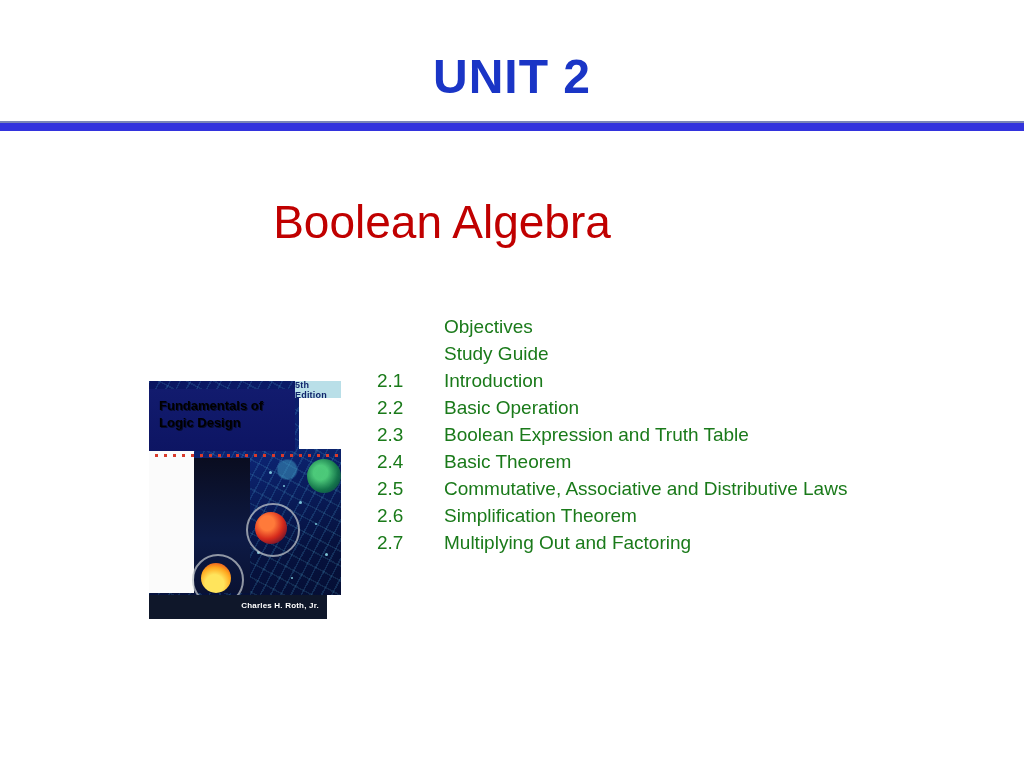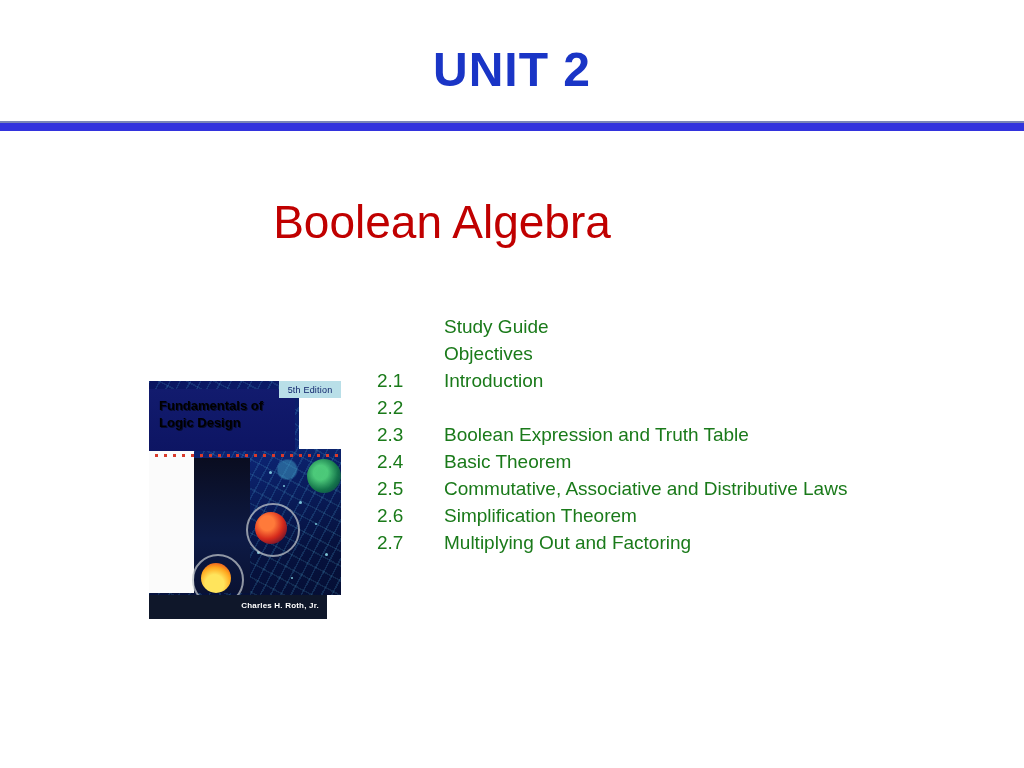--- a/index.html
+++ b/index.html
@@ -12,21 +12,21 @@
     height: 768px;
     position: relative;
     overflow: hidden;
     font-family: "Liberation Sans", sans-serif;
     -webkit-font-smoothing: antialiased;
   }
 
   
   .slide-title {
     position: absolute;
-    top: 44px;
+    top: 51px;
     left: 0;
     width: 1024px;
     text-align: center;
     font-size: 48px;
     font-weight: bold;
     letter-spacing: 1px;
     color: #1a35c6;
     line-height: 1.1;
   }
 
@@ -143,26 +143,26 @@
     font-size: 13px;
     font-weight: bold;
     line-height: 17px;
     text-shadow: 1px 1px 0 rgba(0,0,0,0.55);
   }
   
   .bc-edition {
     position: absolute;
     right: 0;
     top: 0;
-    width: 62px;
+    width: 46px;
     height: 17px;
     background: #b9dfe8;
     color: #10246b;
     font-size: 9px;
-    font-weight: normal;
+    font-weight: bold;
     display: flex;
     align-items: center;
     justify-content: center;
     letter-spacing: 0.2px;
   }
   .bc-whitebox-right {
     position: absolute;
     right: 0;
     top: 17px;
     width: 42px;
@@ -307,32 +307,33 @@
     <div class="bc-author">Charles H. Roth, Jr.</div>
   </div>
   <div class="bc-corner-white"></div>
   <div class="bc-bottom-white"></div>
 </div>
 
 <div class="chapter-block">
 
   <div class="toc-row">
     <span class="toc-num"></span>
+    <span class="toc-label">Objectives</span>
+  </div>
+  <div class="toc-row">
+    <span class="toc-num"></span>
     <span class="toc-label">Study Guide</span>
-  </div>
-  <div class="toc-row">
-    <span class="toc-num"></span>
-    <span class="toc-label">Objectives</span>
   </div>
   <div class="toc-row">
     <span class="toc-num">2.1</span>
     <span class="toc-label">Introduction</span>
   </div>
   <div class="toc-row">
     <span class="toc-num">2.2</span>
+    <span class="toc-label">Basic Operation</span>
   </div>
   <div class="toc-row">
     <span class="toc-num">2.3</span>
     <span class="toc-label">Boolean Expression and Truth Table</span>
   </div>
   <div class="toc-row">
     <span class="toc-num">2.4</span>
     <span class="toc-label">Basic Theorem</span>
   </div>
   <div class="toc-row">

